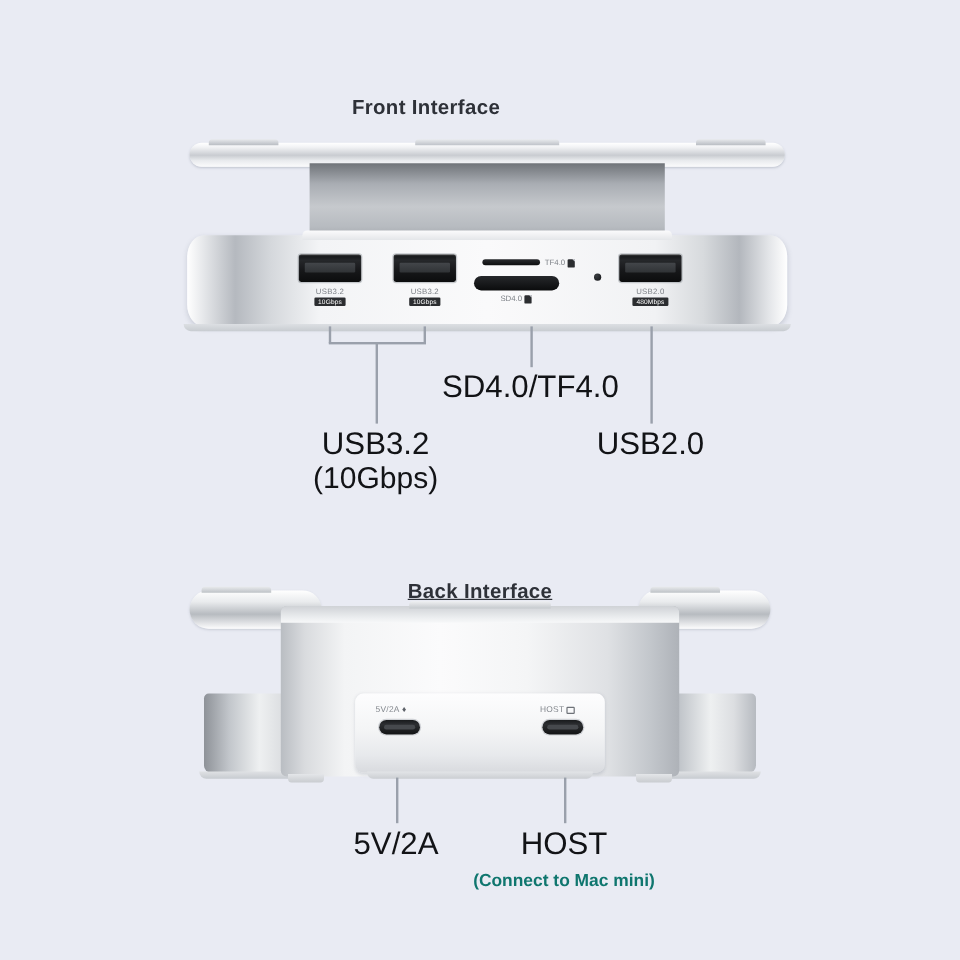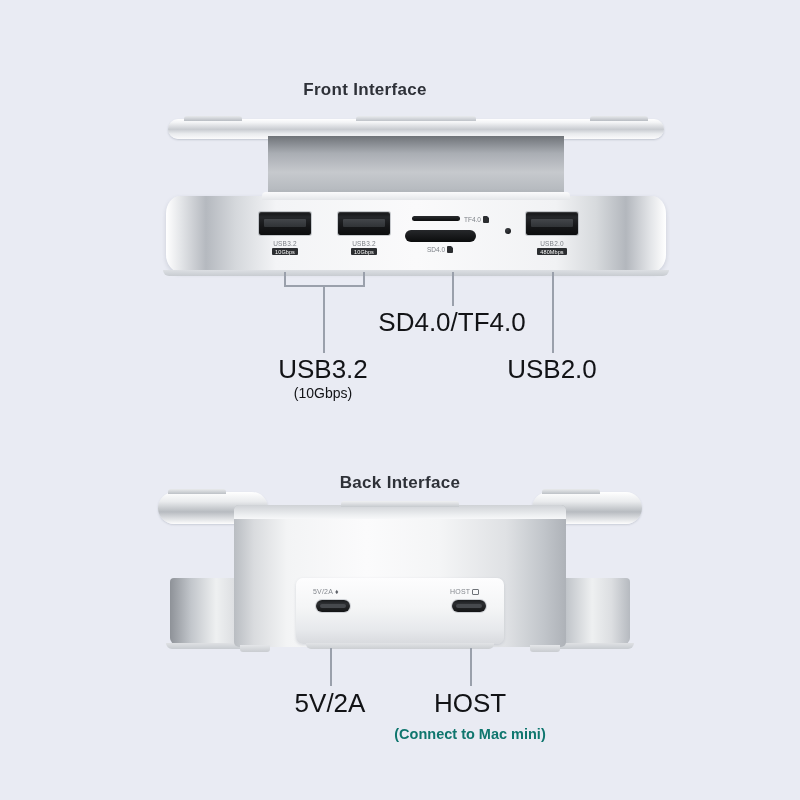--- a/index.html
+++ b/index.html
@@ -18,24 +18,24 @@
   .section-title {
     position: absolute;
     width: 100%;
     text-align: center;
     font-weight: bold;
     font-size: 17px;
     letter-spacing: .3px;
     color: #2e3138;
   }
   #front-title { top: 80px; }
-  #back-title  { top: 473px; }
-
-  
-  #front-section { position: absolute; top: 0; left: 16px; width: 698px; height: 440px; }
+  #back-title  { top: 483px; text-decoration: underline; }
+
+  
+  #front-section { position: absolute; top: 0; left: 6px; width: 698px; height: 440px; }
 
   
   .mini-front-plate {
     position: absolute;
     left: 152px; top: 119px;
     width: 496px; height: 20px;
     border-radius: 11px;
     background: linear-gradient(180deg,#ffffff 0%,#f2f3f5 18%,#c9ccd1 52%,#e9ebee 74%,#fbfbfc 100%);
     box-shadow: 0 1px 2px rgba(90,100,120,.28);
   }
@@ -183,21 +183,21 @@
   #sd-stem   { left: 436px; top: 272px; height: 34px; }
   #usb20-stem{ left: 536px; top: 272px; height: 81px; }
 
   .callout {
     position: absolute;
     text-align: center;
     color: #121316;
     white-space: nowrap;
   }
   .callout .main { font-size: 26px; line-height: 1.18; }
-  .callout .sub  { font-size: 14px; line-height: 1.18; }
+  .callout .sub  { font-size: 25px; line-height: 1.18; }
 
   #callout-usb32 { left: 307px; top: 354px; transform: translateX(-50%); }
   #callout-sd    { left: 436px; top: 307px; transform: translateX(-50%); }
   #callout-usb20 { left: 536px; top: 354px; transform: translateX(-50%); }
 
   
   #back-section { position: absolute; top: 0; left: 0; width: 800px; height: 800px; }
 
   
   .mini-back-body {

